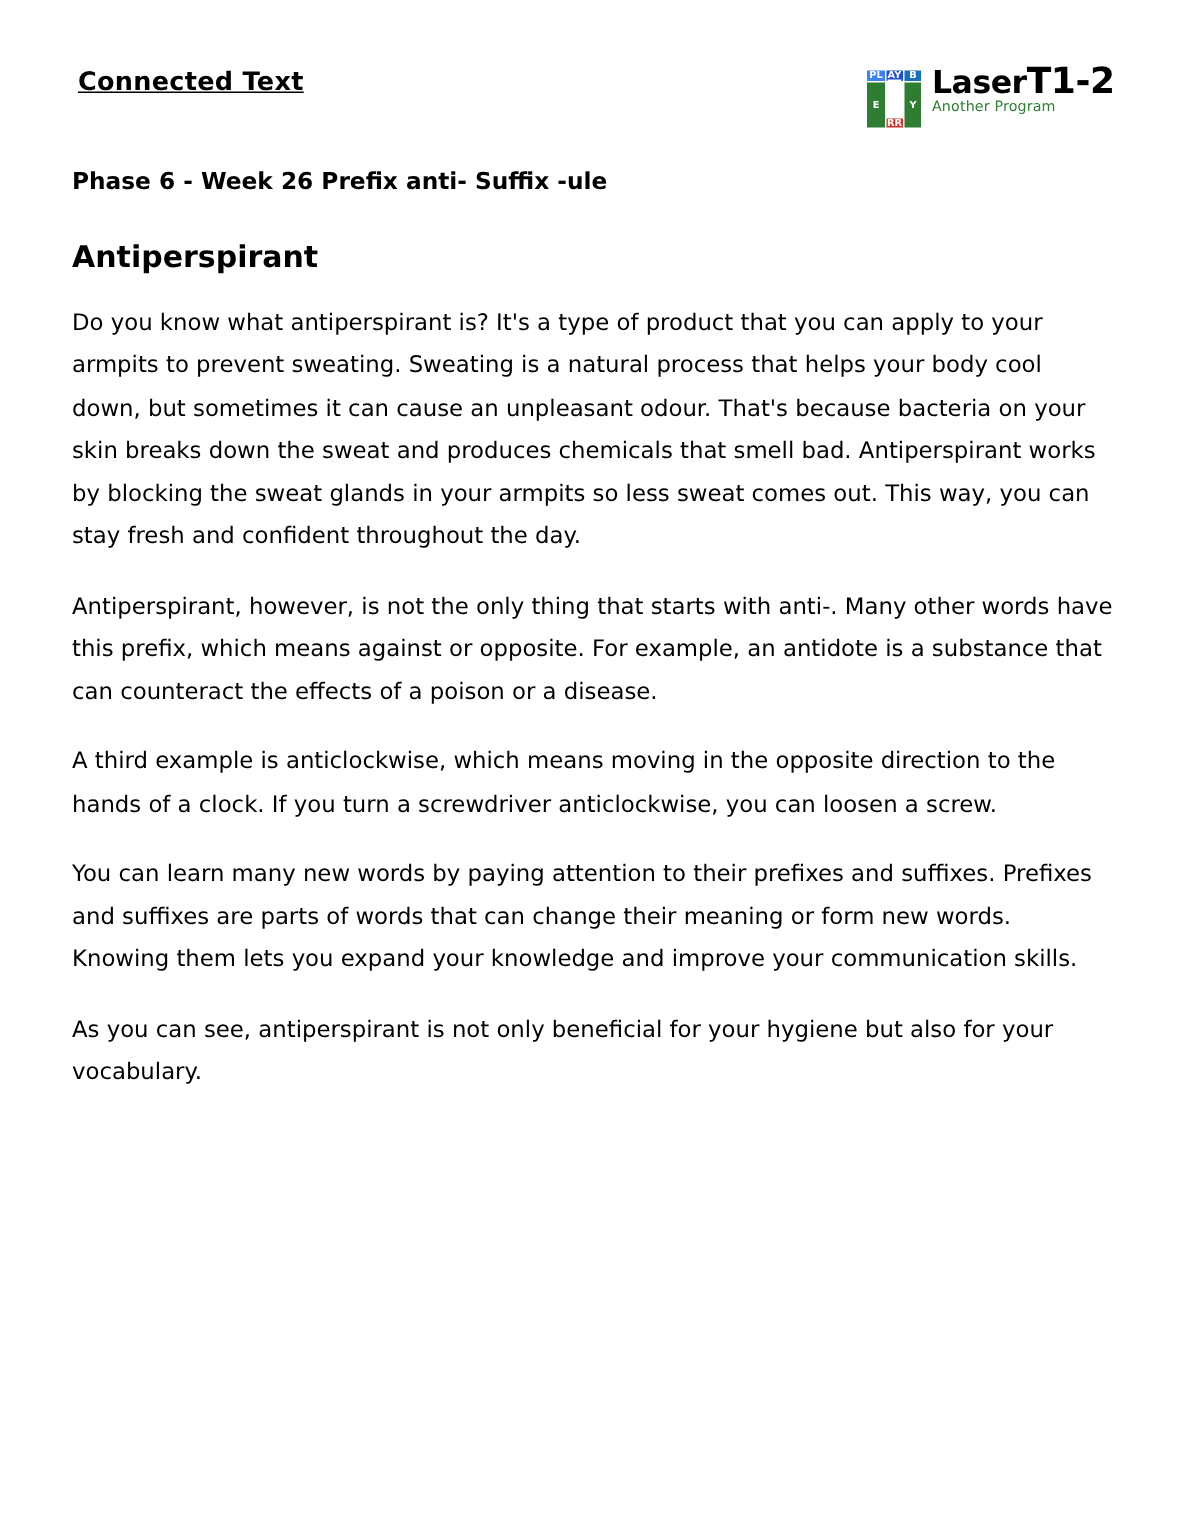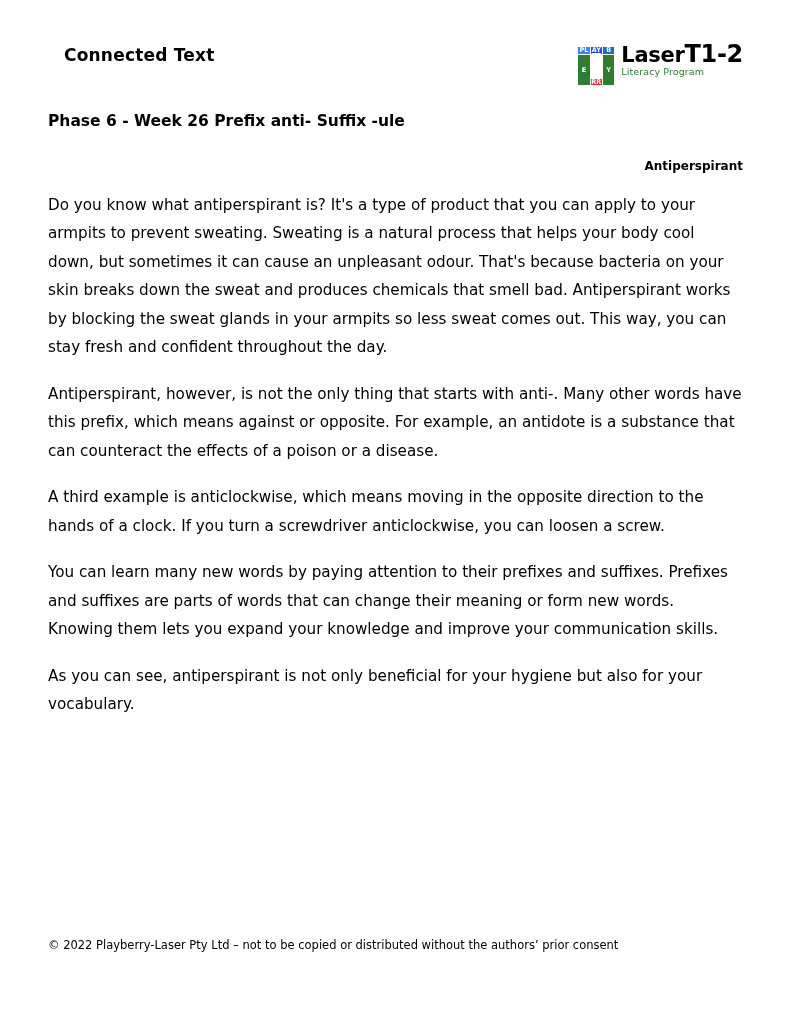--- a/index.html
+++ b/index.html
@@ -26,22 +26,23 @@
   .header-row {
     display: flex;
     align-items: flex-start;
     justify-content: space-between;
     height: 46px;
   }
   .doc-title {
     font-size: 17px;
     font-weight: bold;
     letter-spacing: 0.2px;
-    margin: 6px 0 0 16px;
+    margin: 6px 0 0 4px;
     line-height: 1.1;
+    text-decoration: underline;
   }
   .logo {
     display: flex;
     align-items: center;
     gap: 6px;
     margin-top: 2px;
   }
   .logo-mark {
     display: grid;
     grid-template-columns: 1fr 1fr 1fr;
@@ -79,24 +80,23 @@
     margin-top: 1px;
     letter-spacing: 0.1px;
   }
   .subtitle {
     font-size: 15.5px;
     font-weight: bold;
     margin: 26px 0 0 0;
     line-height: 1.2;
   }
   .section-title {
-    font-size: 12px;
+    font-size: 20px;
     font-weight: bold;
     margin: 28px 0 0 0;
-    text-align: right;
   }
   .body-text {
     font-size: 15.2px;
     line-height: 28.5px;
     margin: 18px 0 0 0;
     text-align: left;
   }
   .footer {
     position: absolute;
     left: 48px;
@@ -117,29 +117,28 @@
       <div class="logo-mark">
         <div class="logo-cell" style="background: #3b82f6;">PL</div>
         <div class="logo-cell" style="background: #1d4ed8; text-decoration: underline;">AY</div>
         <div class="logo-cell" style="background: rgb(26, 111, 186);">B</div>
         <div class="logo-cell" style="background: rgb(47, 125, 50);">E</div>
         <div class="logo-cell" style="background: rgb(211, 47, 47); margin-top: 24px;">RR</div>
         <div class="logo-cell" style="background: rgb(47, 125, 50);">Y</div>
       </div>
       <div class="logo-text">
         <div class="logo-laser"><span>Laser</span><span class="t12">T1-2</span></div>
-        <div class="logo-sub">Literacy Program</div>
+        <div class="logo-sub">Another Program</div>
       </div>
     </div>
   </div>
 
   <div class="subtitle">Phase 6 - Week 26 Prefix anti- Suffix -ule</div>
 
   <div class="section-title">Antiperspirant</div>
 
   <p class="body-text">Do you know what antiperspirant is? It's a type of product that you can apply to your armpits to prevent sweating. Sweating is a natural process that helps your body cool down, but sometimes it can cause an unpleasant odour. That's because bacteria on your skin breaks down the sweat and produces chemicals that smell bad. Antiperspirant works by blocking the sweat glands in your armpits so less sweat comes out. This way, you can stay fresh and confident throughout the day.</p>
   <p class="body-text">Antiperspirant, however, is not the only thing that starts with anti-. Many other words have this prefix, which means against or opposite. For example, an antidote is a substance that can counteract the effects of a poison or a disease.</p>
   <p class="body-text">A third example is anticlockwise, which means moving in the opposite direction to the hands of a clock. If you turn a screwdriver anticlockwise, you can loosen a screw.</p>
   <p class="body-text">You can learn many new words by paying attention to their prefixes and suffixes. Prefixes and suffixes are parts of words that can change their meaning or form new words. Knowing them lets you expand your knowledge and improve your communication skills.</p>
   <p class="body-text">As you can see, antiperspirant is not only beneficial for your hygiene but also for your vocabulary.</p>
 
-  <div class="footer">© 2022 Playberry-Laser Pty Ltd – not to be copied or distributed without the authors’ prior consent</div>
 </div>
 
 </body></html>

